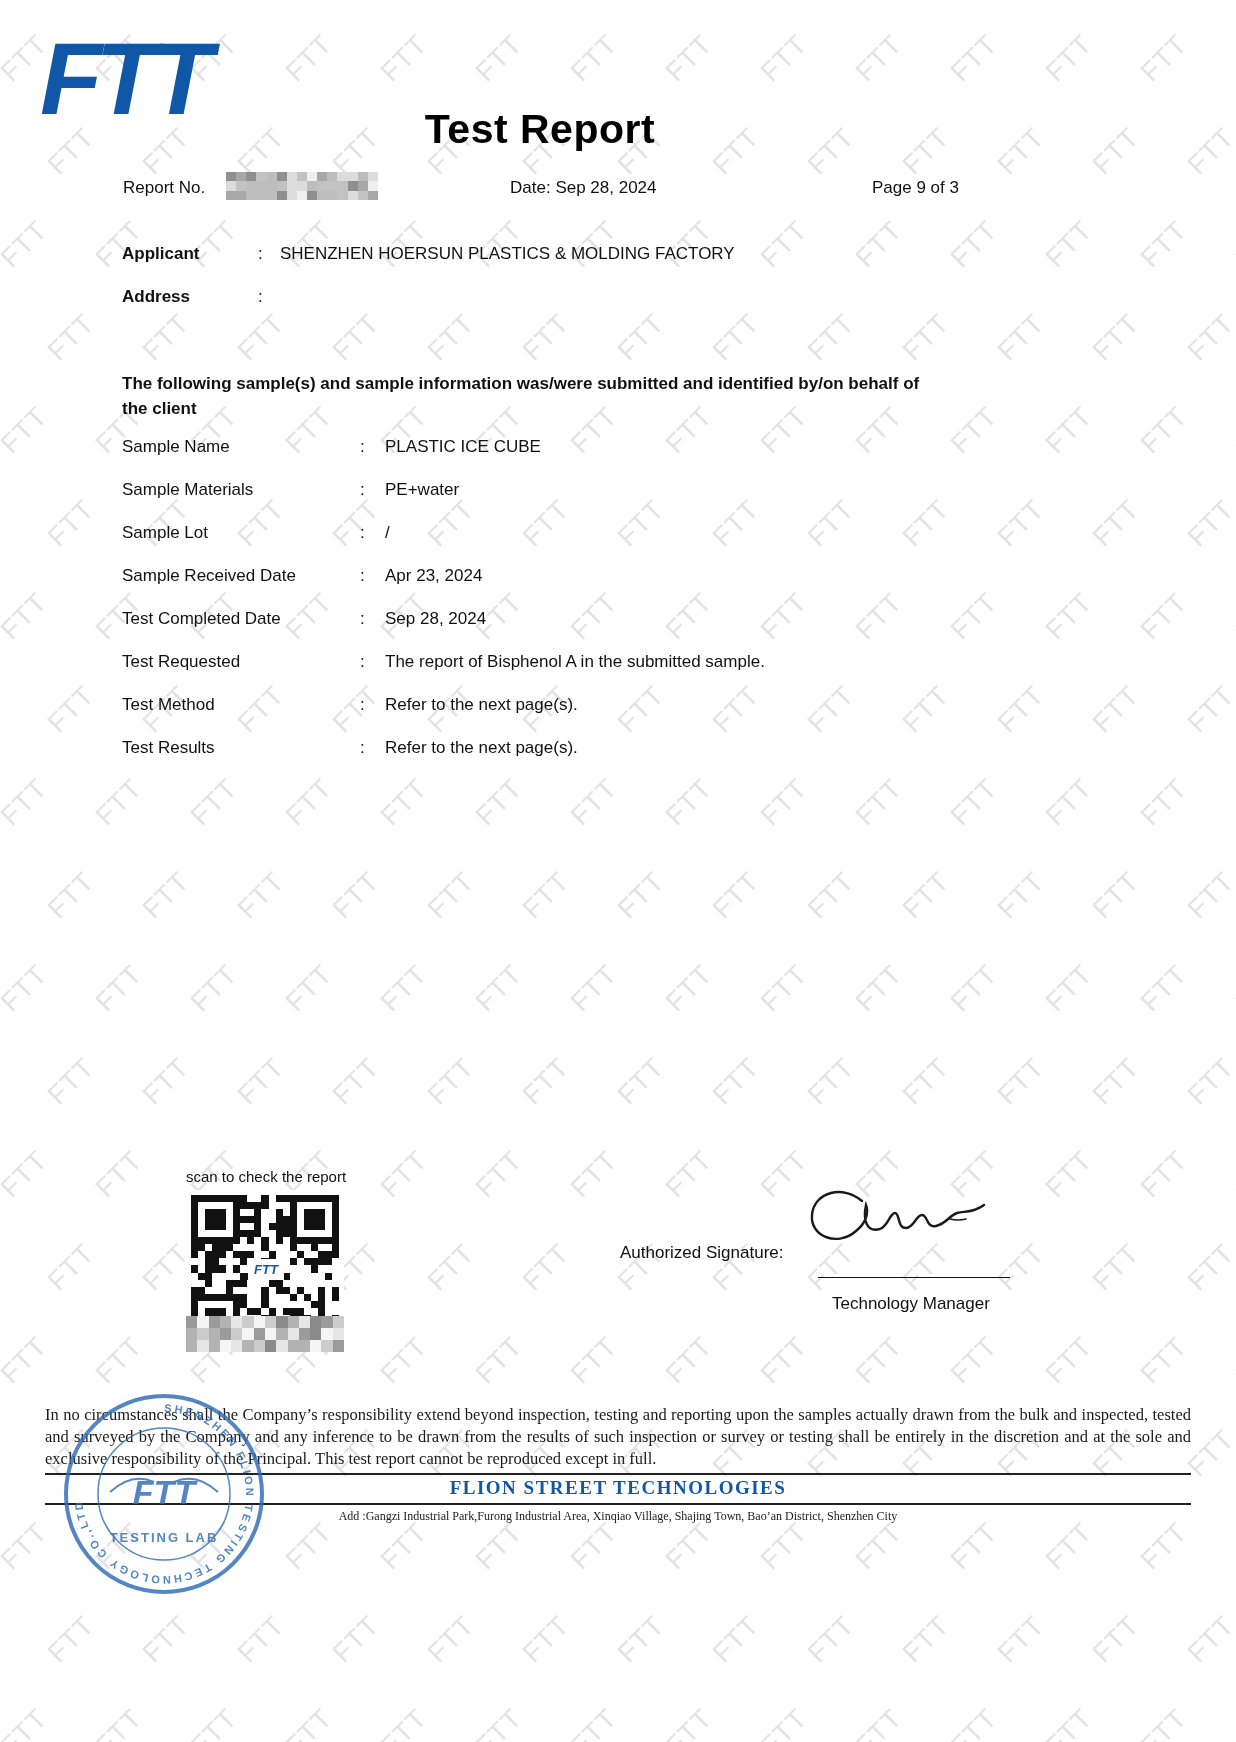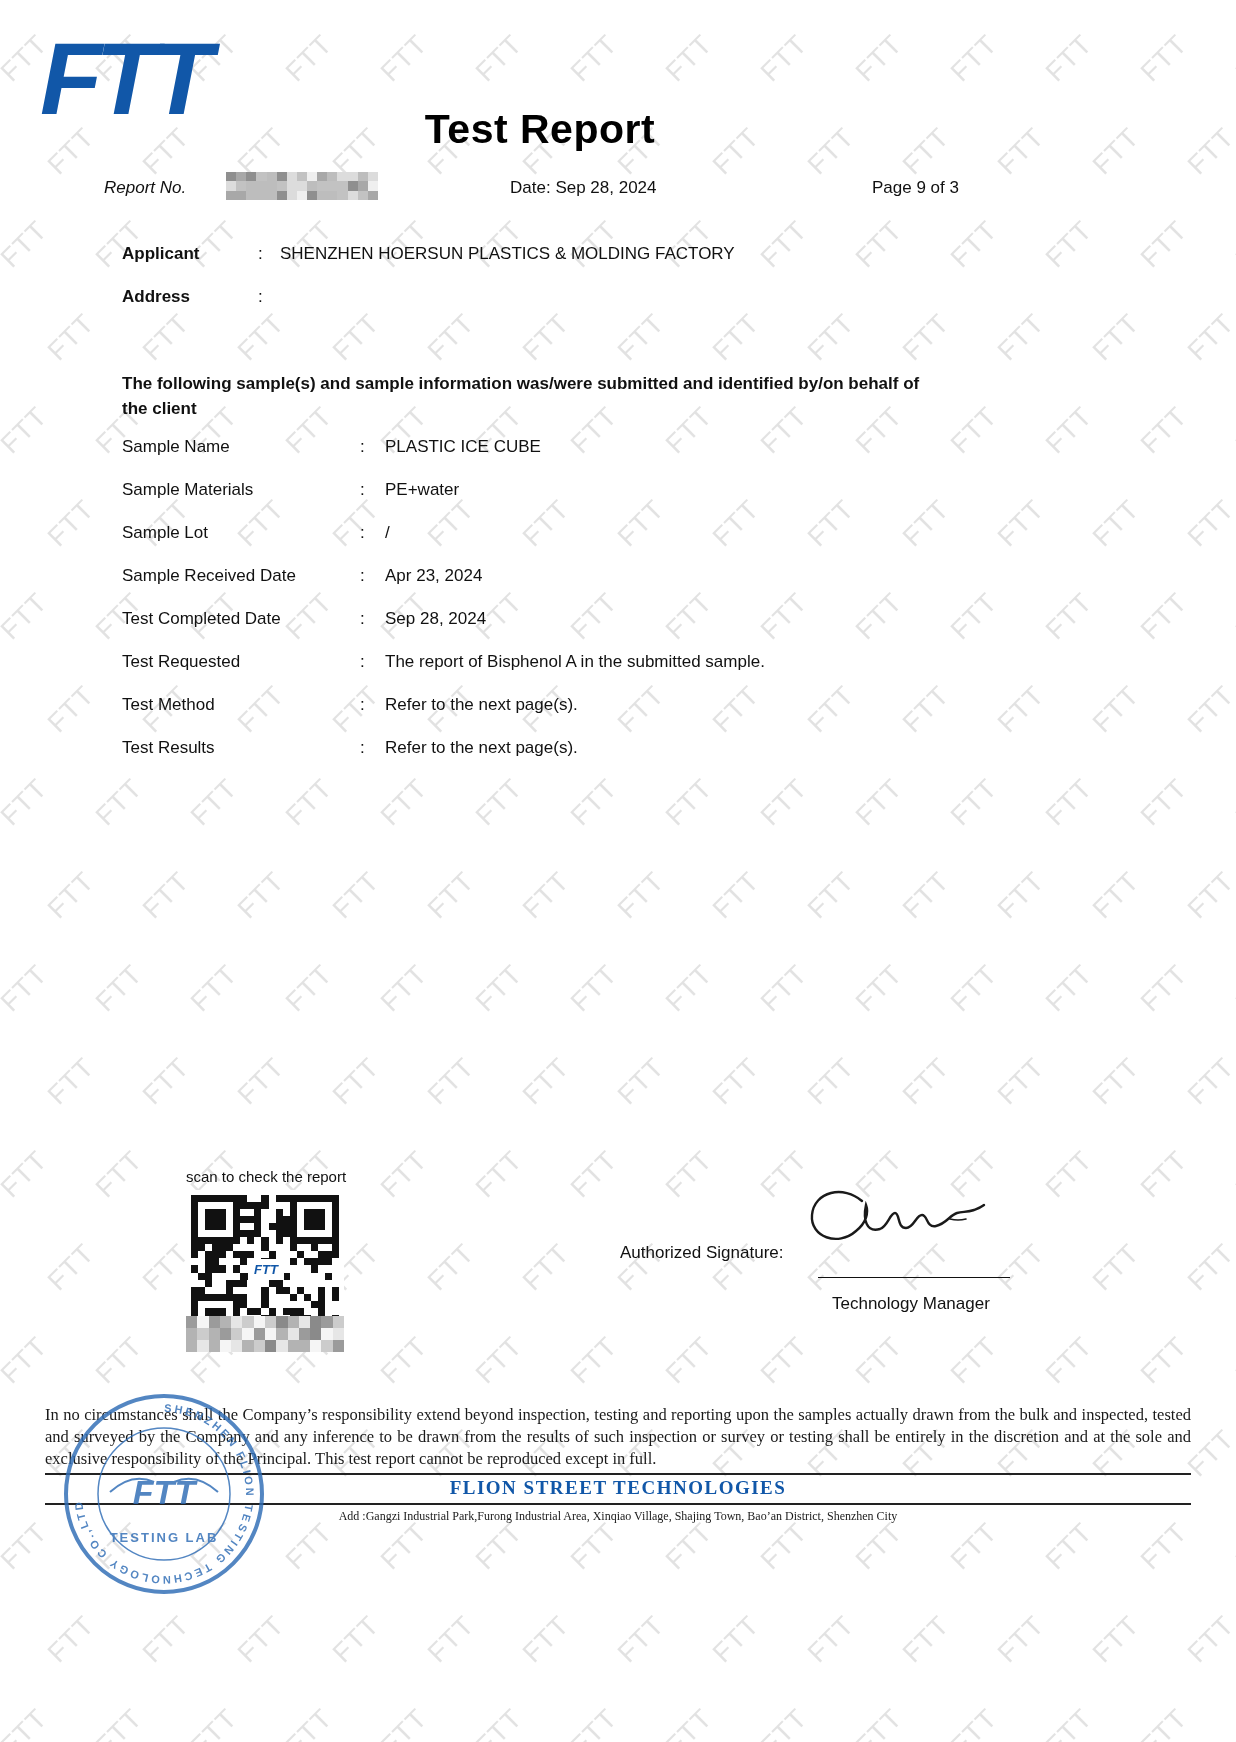--- a/index.html
+++ b/index.html
@@ -8,21 +8,21 @@
   .abs{position:absolute;z-index:1;}
   
   .wm-layer{position:absolute;inset:0;z-index:0;pointer-events:none;overflow:hidden;}
   .wm{position:absolute;font-size:27px;color:#c7c7c7;opacity:.5;transform:rotate(-45deg);
       letter-spacing:1px;font-family:"Liberation Sans",sans-serif;}
   
   .logo{left:38px;top:22px;}
   .title{left:0;top:106px;width:1236px;text-align:center;transform:translateX(-78px);
          font-size:41px;font-weight:700;letter-spacing:.5px;color:#000;}
   .meta{font-size:17px;}
-  .report-no-label{left:104px;top:178px;font-style:italic;}
+  .report-no-label{left:123px;top:178px;}
   .redact{background:#ddd;overflow:hidden;}
   .redact-report{left:226px;top:172px;width:152px;height:28px;}
   .date-row{left:510px;top:178px;}
   .page-label{left:872px;top:178px;}
   
   .lbl{font-weight:700;font-size:17px;}
   .val{font-size:17px;}
   .applicant-label{left:122px;top:244px;}
   .applicant-colon{left:258px;top:244px;}
   .applicant-value{left:280px;top:244px;}

